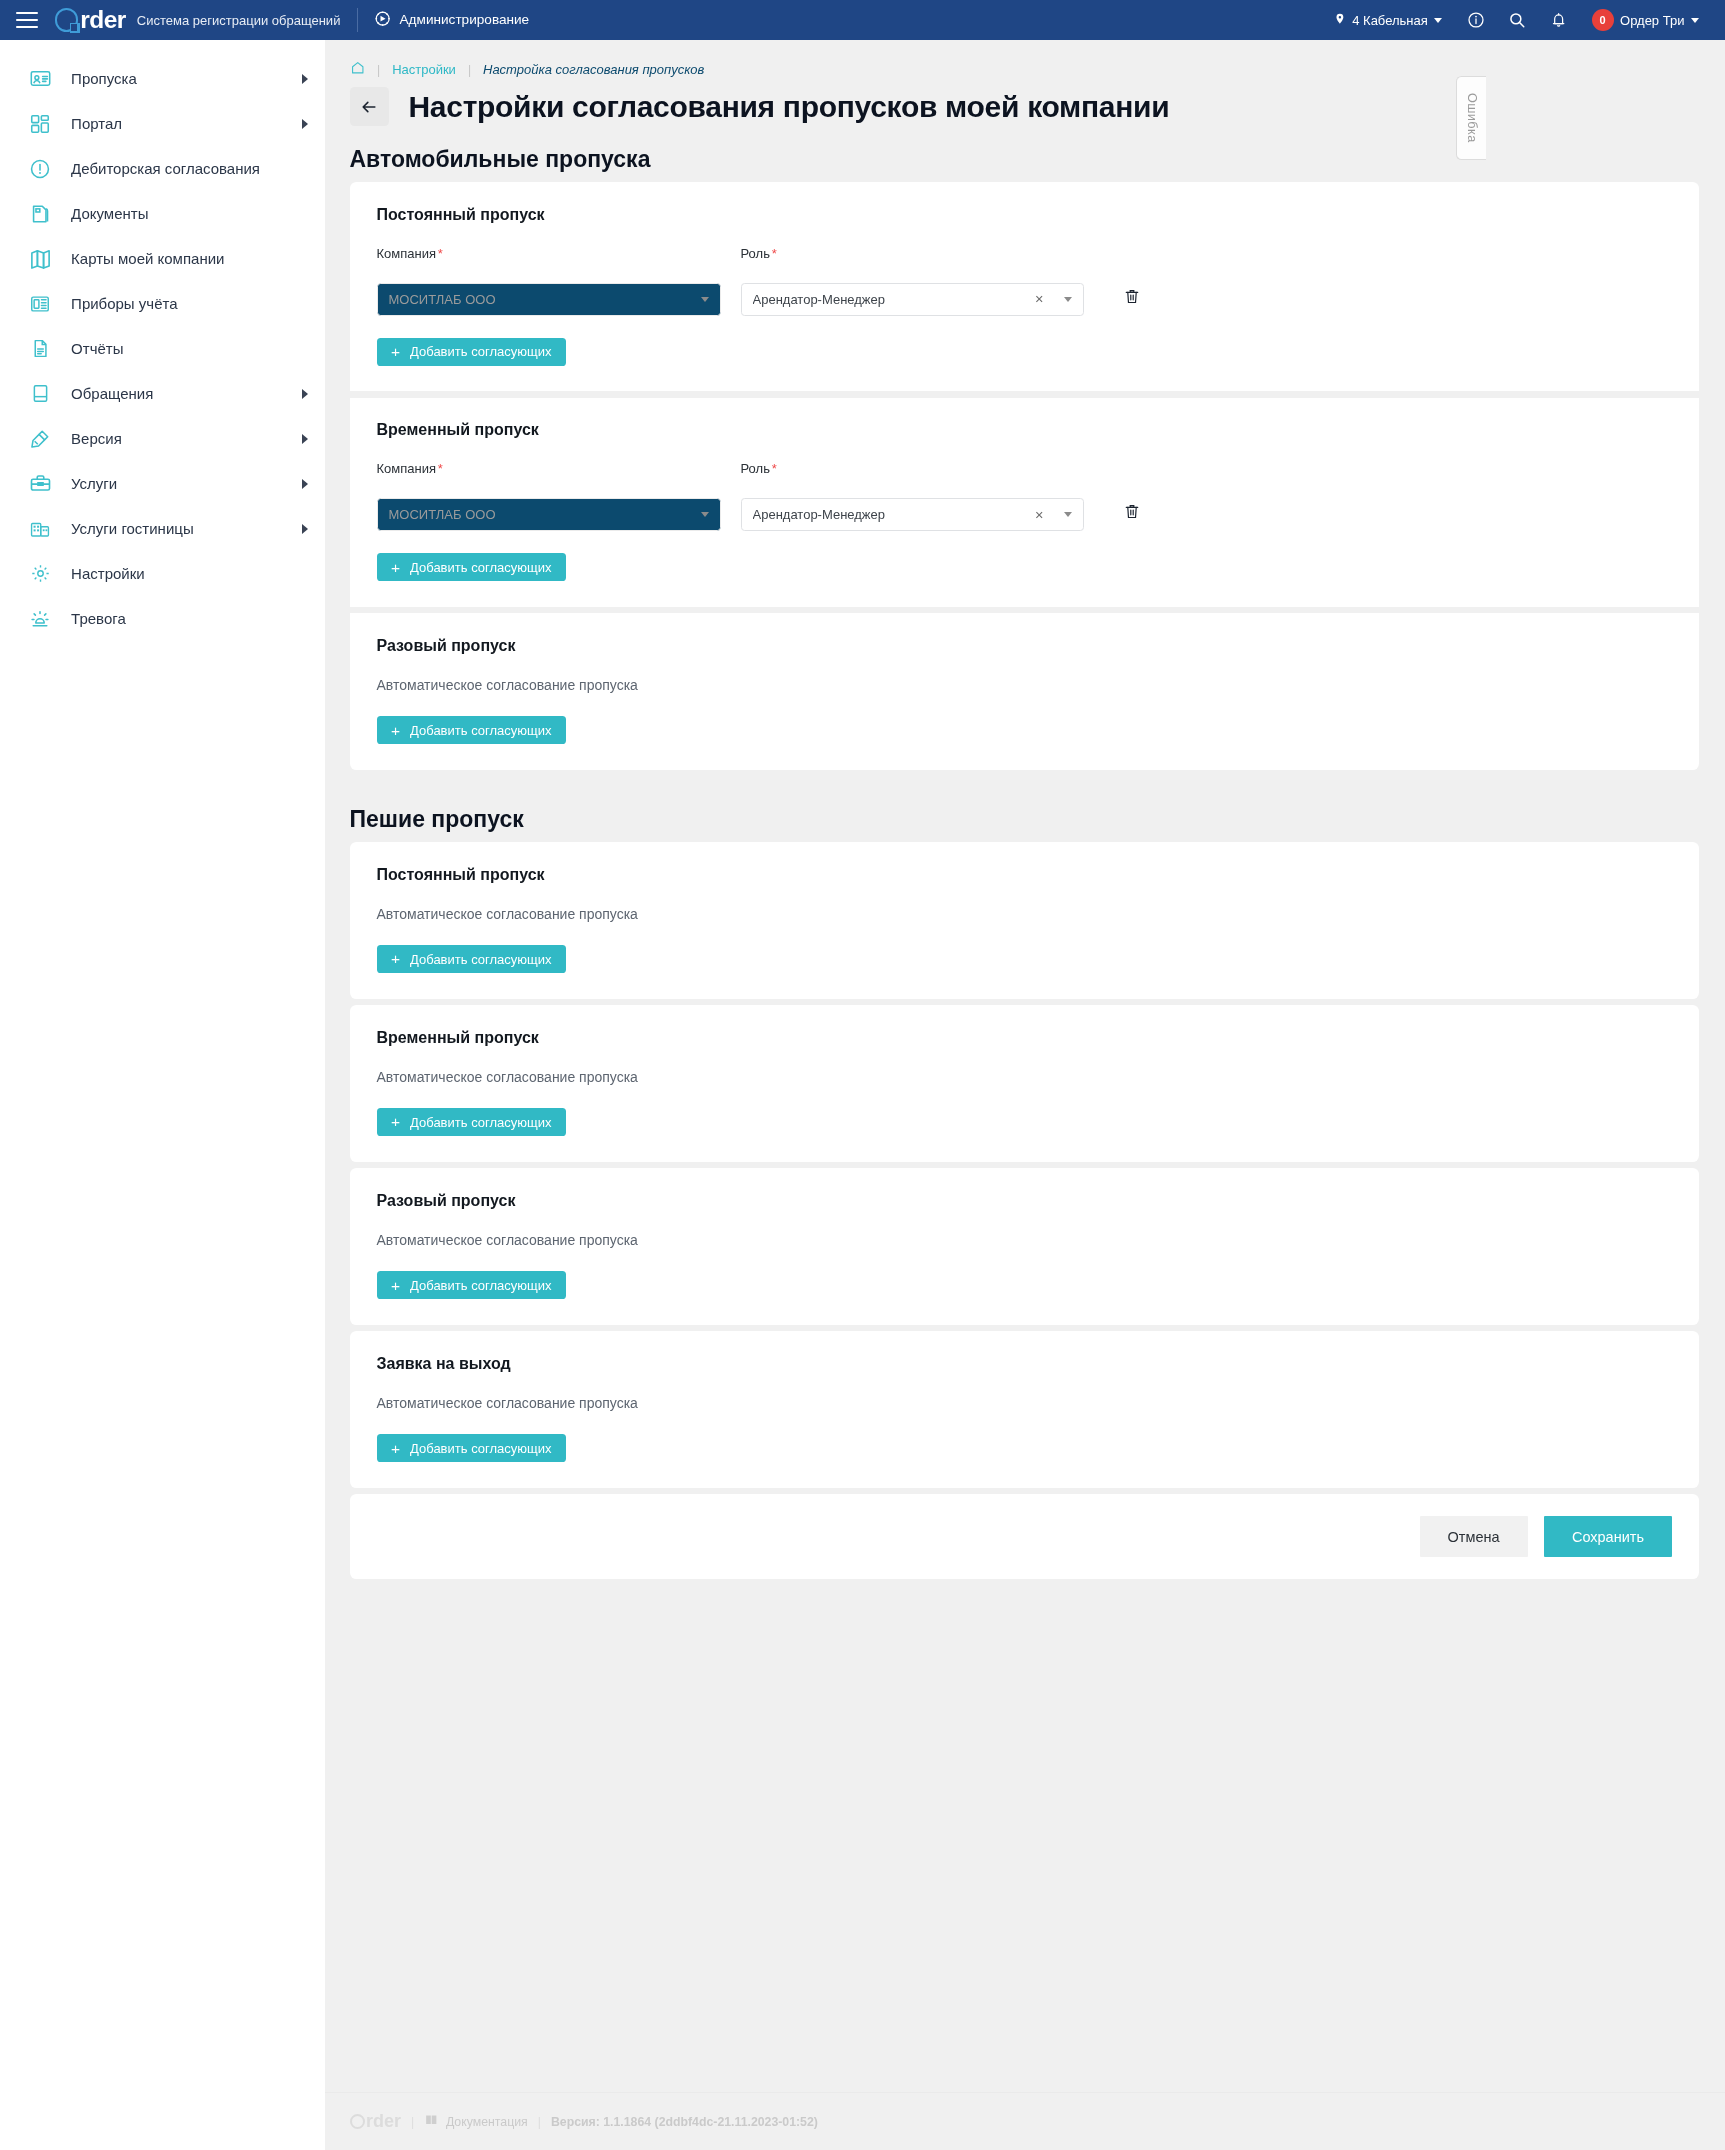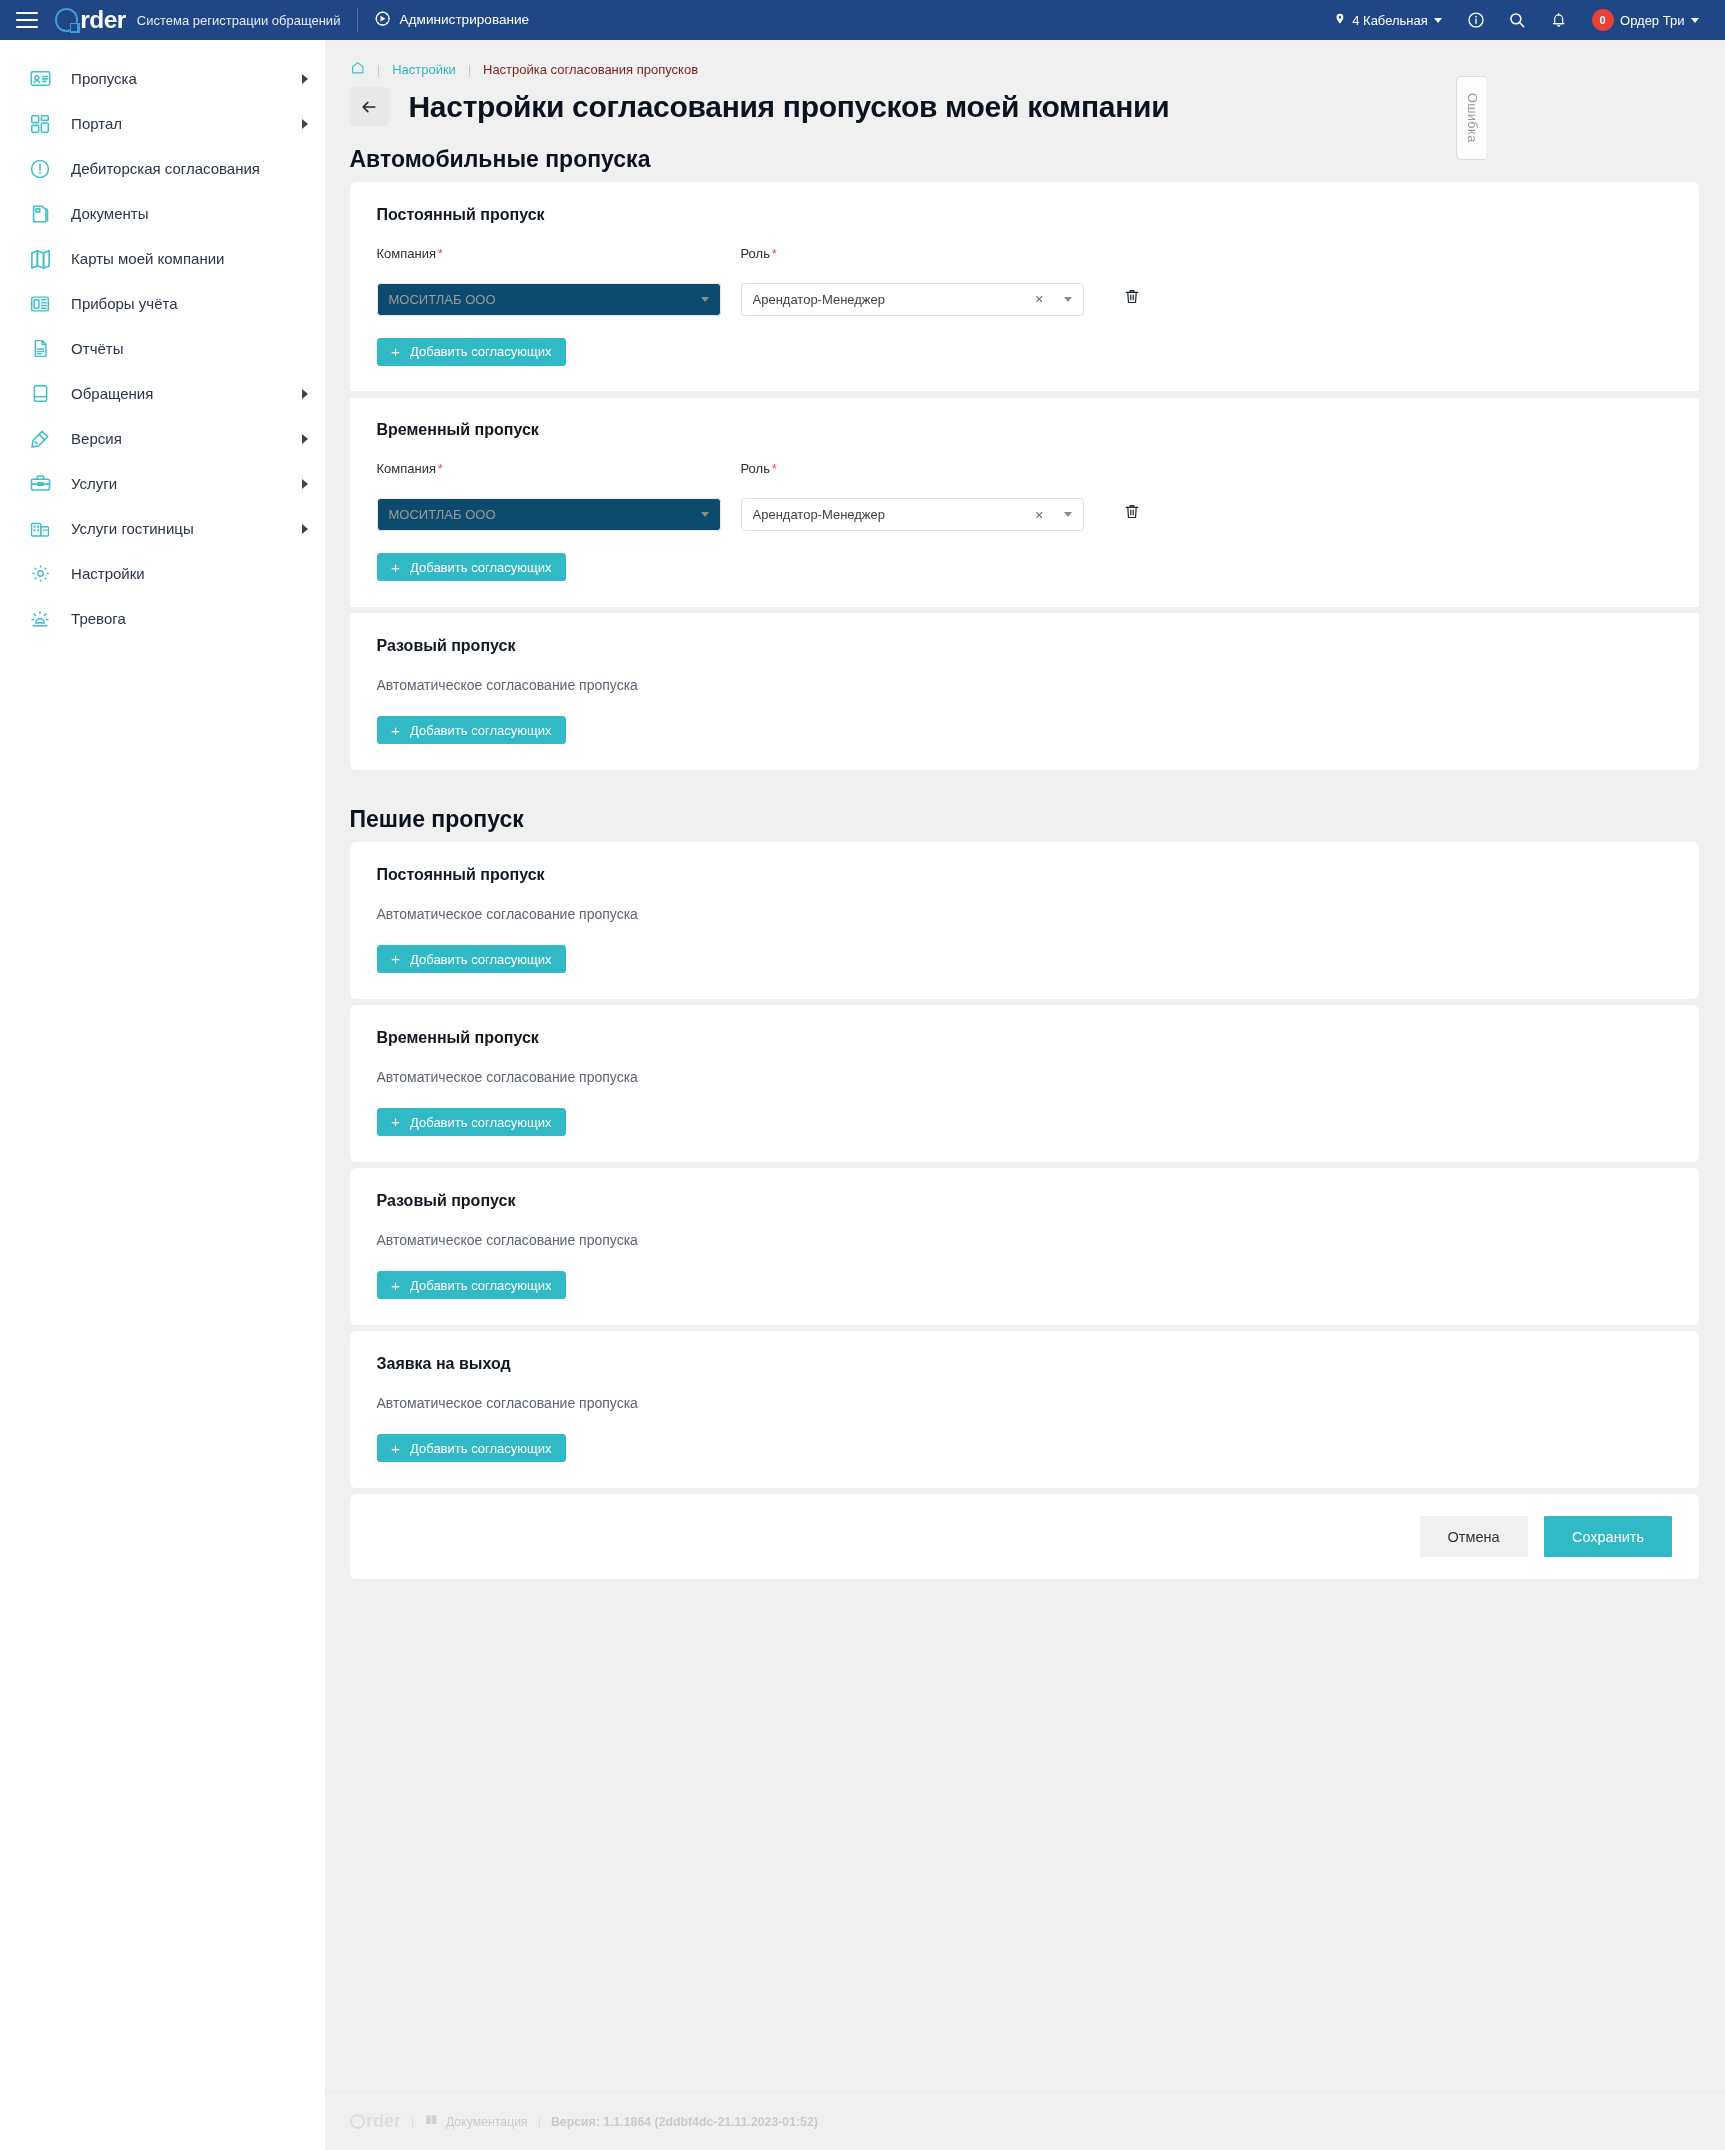--- a/index.html
+++ b/index.html
@@ -77,21 +77,21 @@
   .content {
     position: absolute; top: 40px; left: 325px; width: 1401px; height: 2110px;
     background: #f0f0f0;
   }
   .breadcrumb {
     display: flex; align-items: center; gap: 0; padding: 18px 0 0 24.5px;
     font-size: 13px; height: 40px;
   }
   .bc-sep { color: #c9c9c9; margin: 0 11.8px; font-size: 13.6px; }
   .bc-link { color: #2eb8c6; cursor: pointer; }
-  .bc-current { color: #7f1d1d; }
+  .bc-current { color: #0c4a6e; font-style: italic; }
 
   .page-head { display: flex; align-items: center; padding: 7.3px 0 0 24.5px; }
   .back-btn {
     width: 39px; height: 39px; background: #e8e8e8; border-radius: 4.5px;
     display: flex; align-items: center; justify-content: center; cursor: pointer;
     flex: 0 0 39px;
   }
   .page-title {
     font-size: 30px; font-weight: 700; color: #0c1320; margin-left: 20px;
     letter-spacing: -0.3px;

